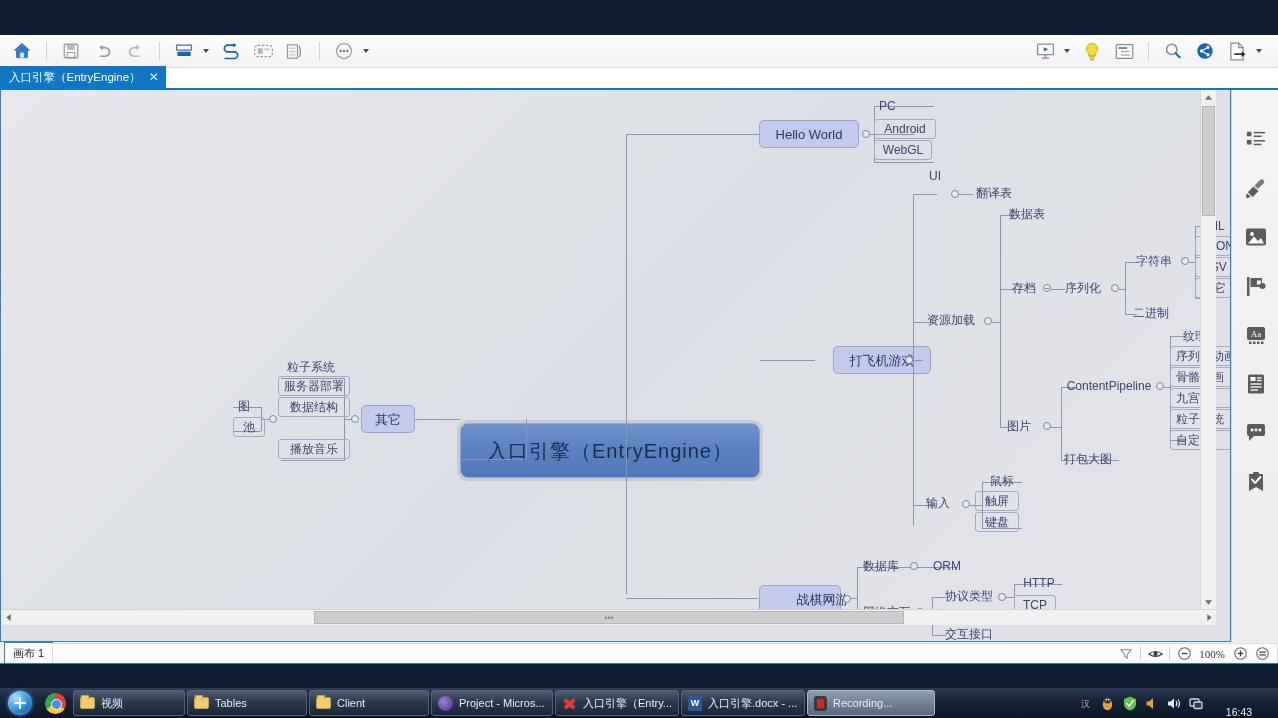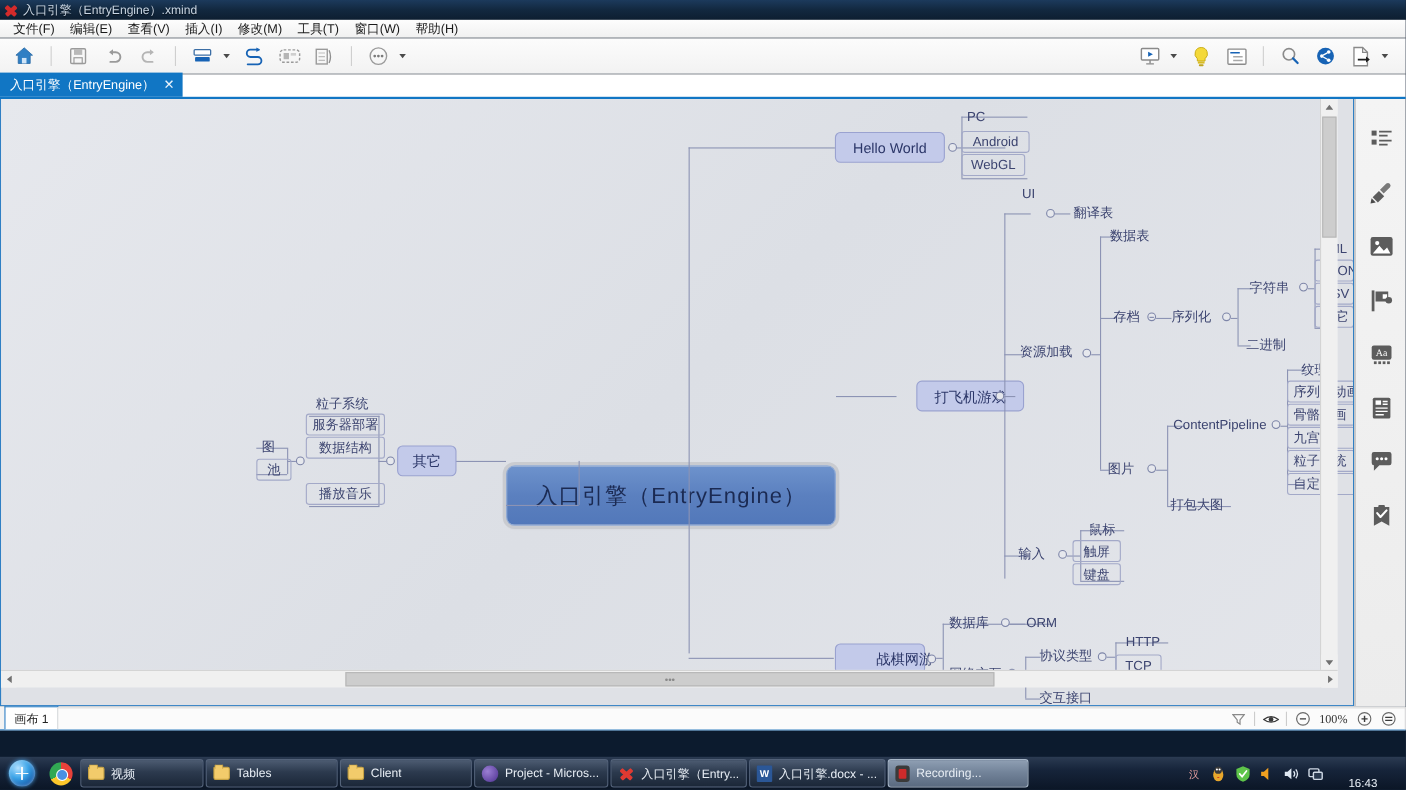--- a/index.html
+++ b/index.html
@@ -142,21 +142,21 @@
     position: absolute; background: #f0f0f0; display: flex;
     align-items: center; justify-content: center; cursor: pointer;
   }
   .sb-thumb { position: absolute; background: #cdcdcd; border: 1px solid #b6b6b6; cursor: pointer; }
   .sb-grip { font-size: 9px; color: #8a8a8a; }
 
   
   .rsidebar {
     position: absolute; right: 0; top: 90px; width: 47px; height: 552px;
     background: linear-gradient(to bottom,#f4f4f4,#ececec);
-    border-left: 1px solid #d6d6d6; padding-top: 11px;
+    border-left: 1px solid #d6d6d6; padding-top: 24px;
   }
   .rs-item {
     width: 47px; height: 49px; display: flex; align-items: center;
     justify-content: center; cursor: pointer;
   }
 
   
   .sheetbar {
     position: absolute; left: 0; top: 642px; width: 1278px; height: 22px;
     background: #f3f3f3; border-bottom: 1px solid #2f7fc4;
@@ -286,38 +286,21 @@
   .clock {
     width: 62px; text-align: center; color: #eaf1f8; font-size: 10.5px;
     line-height: 13px; padding-right: 4px; cursor: default; margin-top: 31px;
   }
 </style>
 </head>
 <body>
 
 <div class="app">
 
-  <div class="titlebar">
-    <div class="tb-icon">
-      <span class="x1"></span>
-        <span class="x2"></span>
-    </div>
-    <span class="tb-title">入口引擎（EntryEngine）.xmind</span>
-  </div>
-
-  <div class="menubar">
-    <div class="menu-item">文件(F)</div>
-    <div class="menu-item">编辑(E)</div>
-    <div class="menu-item">查看(V)</div>
-    <div class="menu-item">插入(I)</div>
-    <div class="menu-item">修改(M)</div>
-    <div class="menu-item">工具(T)</div>
-    <div class="menu-item">窗口(W)</div>
-    <div class="menu-item">帮助(H)</div>
-  </div>
+
 
   <div class="toolbar">
     <div style="width:6px"></div>
     <div class="tbtn">
       <svg width="20" height="20" viewBox="0 0 24 24">
         <path d="M12 3 L3 11 h2.5 v9 h13 v-9 H21 Z" fill="#2f7fc4" stroke="#2f6ea8" stroke-width="1"></path>
         <rect x="9.5" y="14" width="5" height="6" fill="#cfe4f7"></rect>
       </svg>
     </div>
     <div class="tsep"></div>

